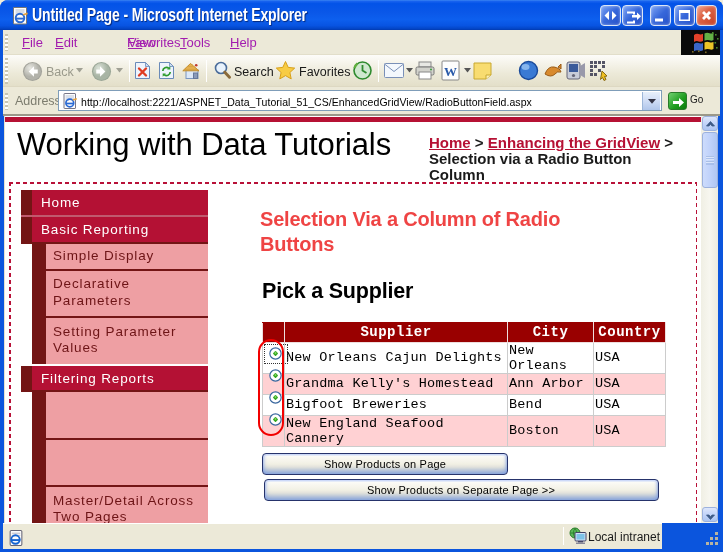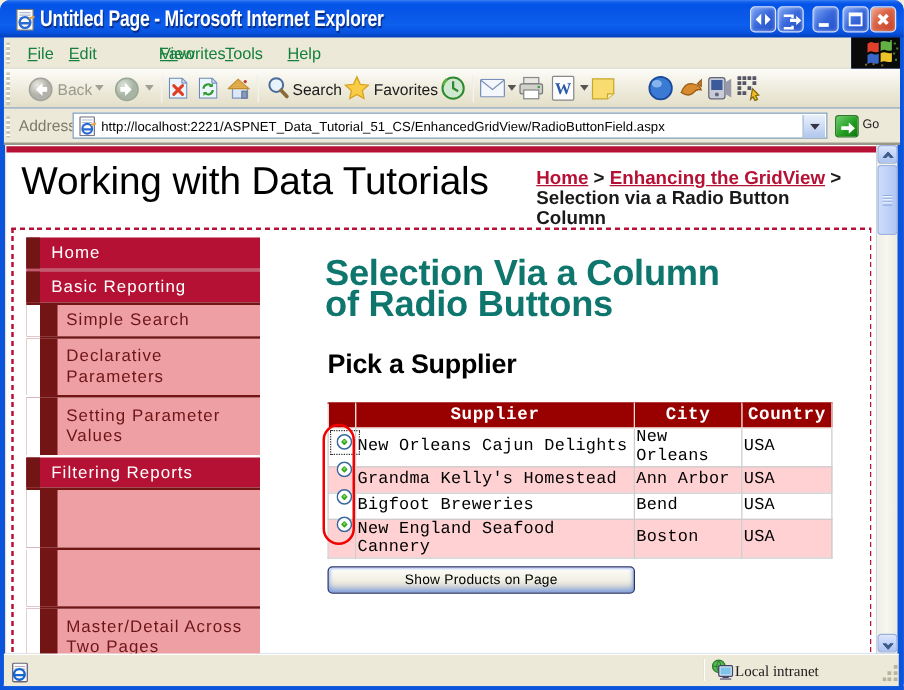--- a/index.html
+++ b/index.html
@@ -11,21 +11,21 @@
   background:linear-gradient(180deg,#3a84f2 0%,#1661ee 5%,#0353e8 12%,#0a57e8 40%,#0d5fee 65%,#0854e2 85%,#0346c8 95%,#023ab0 100%); }
 #titleicon { position:absolute; left:11px; top:7px; }
 #titletext { position:absolute; left:32px; top:5px; color:#fff; font-size:18px; font-weight:bold; letter-spacing:-0.2px;
   transform:scaleX(0.78); transform-origin:left top; text-shadow:1px 1px 1px rgba(0,20,80,0.7); }
 .tbtn { position:absolute; top:5px; width:21px; height:21px; border-radius:4px; border:1px solid #dce6f7; }
 .tbtn-blue { background:linear-gradient(135deg,#7da4f5 0%,#3767da 50%,#2450c8 100%); box-shadow:inset 0 0 3px rgba(255,255,255,0.5); }
 .tbtn-red { background:linear-gradient(135deg,#efa58f 0%,#dd6547 40%,#c43d22 100%); box-shadow:inset 0 0 3px rgba(255,255,255,0.5); }
 
 
 #menubar { position:absolute; left:3px; top:30px; width:678px; height:25px; background:#ece9d8; border-bottom:1px solid #e2deca; }
-#menubar .mitem { position:absolute; top:5px; font-size:13px; color:#15803d; }
+#menubar .mitem { position:absolute; top:5px; font-size:13px; color:#a21caf; }
 #winlogo { position:absolute; left:681px; top:30px; width:39px; height:25px; background:#0a0a0a; }
 
 
 #toolbar { position:absolute; left:3px; top:55px; width:717px; height:32px; border-bottom:1px solid #ddd8c2;
   background:linear-gradient(180deg,#fdfcf9 0%,#ece9d8 60%,#e3dfc9 100%); }
 .grip { position:absolute; width:3px; background:repeating-linear-gradient(180deg,#c8c5b2 0 2px,#fff 2px 4px); }
 .tsep { position:absolute; top:5px; width:1px; height:22px; background:#c9c5b2; border-right:1px solid #fff; }
 .tlabel { position:absolute; font-size:12.5px; color:#1a1a1a; top:10px; }
 
 
@@ -53,21 +53,21 @@
 
 .m1 { position:absolute; left:16px; width:187px; background:#b41134; color:#fff; font-size:13.5px; letter-spacing:0.85px; }
 .m1 .strip { position:absolute; left:0; top:0; width:11px; height:100%; background:#731515; }
 .m1 .txt { position:absolute; left:20px; top:50%; transform:translateY(-50%); }
 .m2 { position:absolute; left:16px; width:187px; background:#ee9fa3; color:#6d1416; font-size:13.5px; letter-spacing:0.85px; }
 .m2 .strip { position:absolute; left:0; top:0; width:24.5px; height:100%; background:#731515; }
 .m2 .strip::before { content:""; position:absolute; left:0; top:0; width:11px; height:100%; background:#fff; }
 .m2 .txt { position:absolute; left:32px; top:50%; transform:translateY(-50%); line-height:16.6px; }
 
 
-#h1 { position:absolute; left:255px; top:90.5px; width:345px; font-size:29px; font-weight:bold; color:#0f766e; line-height:25.7px; letter-spacing:-0.2px; }
+#h1 { position:absolute; left:255px; top:90.5px; width:345px; font-size:20px; font-weight:bold; color:#ef4444; line-height:25.7px; letter-spacing:-0.2px; }
 #h2 { position:absolute; left:257px; top:162.5px; font-size:21.5px; font-weight:bold; color:#000; letter-spacing:-0.2px; }
 
 
 #tbl { position:absolute; left:257px; top:205.5px; border-collapse:collapse; font-size:13.5px; letter-spacing:0.2px; font-family:Liberation Mono, monospace; }
 #tbl th { background:#990000; color:#fff; font-weight:bold; height:20px; font-size:14px; letter-spacing:0.5px; border:1px solid #eedddd; border-top-color:#990000; }
 #tbl td { height:21px; border:1px solid #cccccc; padding:0 1px; }
 #tbl tr.alt td { background:#ffd1d3; }
 
 .radio { position:absolute; width:13px; height:13px; }
 
@@ -78,21 +78,21 @@
   box-shadow:inset 0 1.5px 0 #cdd9f8, inset 0 -5px 6px -2px #7a9ce2, inset 2.5px 0 3px -2px #a8bcf0, inset -2.5px 0 3px -2px #8aa3dc; }
 
 
 #vscroll { position:absolute; left:701px; top:116px; width:17px; height:407px; background:linear-gradient(90deg,#f0efe4 0%,#f7f6ef 50%,#eceadf 100%); }
 .sbtn { position:absolute; left:0.5px; width:16px; height:15px; border-radius:3px; border:1px solid #9cb1dd;
   background:linear-gradient(180deg,#dde6fb 0%,#c3d4f9 50%,#acc4f0 100%); }
 #sthumb { position:absolute; left:0.5px; top:16px; width:16px; height:56px; border-radius:3px; border:1px solid #9cb1dd;
   background:linear-gradient(90deg,#cddcfc 0%,#c0d2fa 50%,#b0c6f2 100%); }
 
 
-#statusbar { position:absolute; left:3px; top:523px; width:716px; height:26px; background:#ece9d8; border-top:1px solid #fff;font-family:Liberation Serif, serif; }
+#statusbar { position:absolute; left:3px; top:523px; width:659px; height:26px; background:#ece9d8; border-top:1px solid #fff; }
 #statusbar .ssep { position:absolute; top:3px; width:1px; height:18px; background:#aca899; border-right:1px solid #fff; }
 #stattext { position:absolute; left:585px; top:6px; font-size:12px; color:#1a1a1a; }
 
 
 #frameL { position:absolute; left:0; top:30px; width:3px; height:517px; background:#0b55dd; }
 #frameR { position:absolute; left:720px; top:30px; width:3px; height:517px; background:#0b55dd; }
 #frameB { position:absolute; left:0; top:549px; width:723px; height:3px; background:#0b55dd; }
 </style>
 </head>
 <body>
@@ -333,21 +333,21 @@
     <div class="m1" style="top:74px; height:24.5px;">
         <div class="strip"></div>
         <div class="txt">Home</div>
       </div>
     <div class="m1" style="top:100.5px; height:25px;">
         <div class="strip"></div>
         <div class="txt">Basic Reporting</div>
       </div>
     <div class="m2" style="top:127.5px; height:25px;">
         <div class="strip"></div>
-        <div class="txt">Simple Search</div>
+        <div class="txt">Simple Display</div>
       </div>
     <div class="m2" style="top:154.5px; height:45.5px;">
         <div class="strip"></div>
         <div class="txt">Declarative<br>Parameters</div>
       </div>
     <div class="m2" style="top:202px; height:45.5px;">
         <div class="strip"></div>
         <div class="txt">Setting Parameter<br>Values</div>
       </div>
     <div class="m1" style="top:249.5px; height:24.5px;">
@@ -424,20 +424,21 @@
       <rect x="5.6" y="5.6" width="2" height="2" rx="0.5" transform="rotate(45 7 7)" fill="#7fd45f"></rect>
     </svg>
   <svg class="radio" style="left:263.5px; top:296.5px;" width="14" height="14" viewBox="0 0 14 14">
       <circle cx="7" cy="7" r="6.1" fill="#fff" stroke="#39679e" stroke-width="1.25"></circle>
       <rect x="4.9" y="4.9" width="4.2" height="4.2" rx="0.8" transform="rotate(45 7 7)" fill="#33a81e"></rect>
       <rect x="5.6" y="5.6" width="2" height="2" rx="0.5" transform="rotate(45 7 7)" fill="#7fd45f"></rect>
     </svg>
   <div style="position:absolute; left:258.5px; top:227.5px; width:24px; height:20px; border:1px dotted #333;"></div>
   <div id="annot"></div>
   <div class="xpbtn" id="btn1" style="left:257px; top:336.5px; width:246px;">Show Products on Page</div>
+  <div class="xpbtn" id="btn2" style="left:258.5px; top:362.5px; width:395px;">Show Products on Separate Page &gt;&gt;</div>
 </div>
 <div id="vscroll">
   <div class="sbtn" style="top:0;">
       <svg style="position:absolute;left:3.5px;top:4px;" width="9" height="7" viewBox="0 0 9 7">
         <path d="M4.5 0.5 L8.5 5 L6 5 L4.5 3.2 L3 5 L0.5 5z" fill="#3e5a87" stroke="#3e5a87" stroke-width="0.8"></path>
       </svg>
     </div>
   <div id="sthumb">
       <svg style="position:absolute;left:3.5px;top:23px;" width="8" height="9" viewBox="0 0 8 9">
         <path d="M0 0.5h8M0 3h8M0 5.5h8M0 8h8" stroke="#93aede" stroke-width="1"></path>

